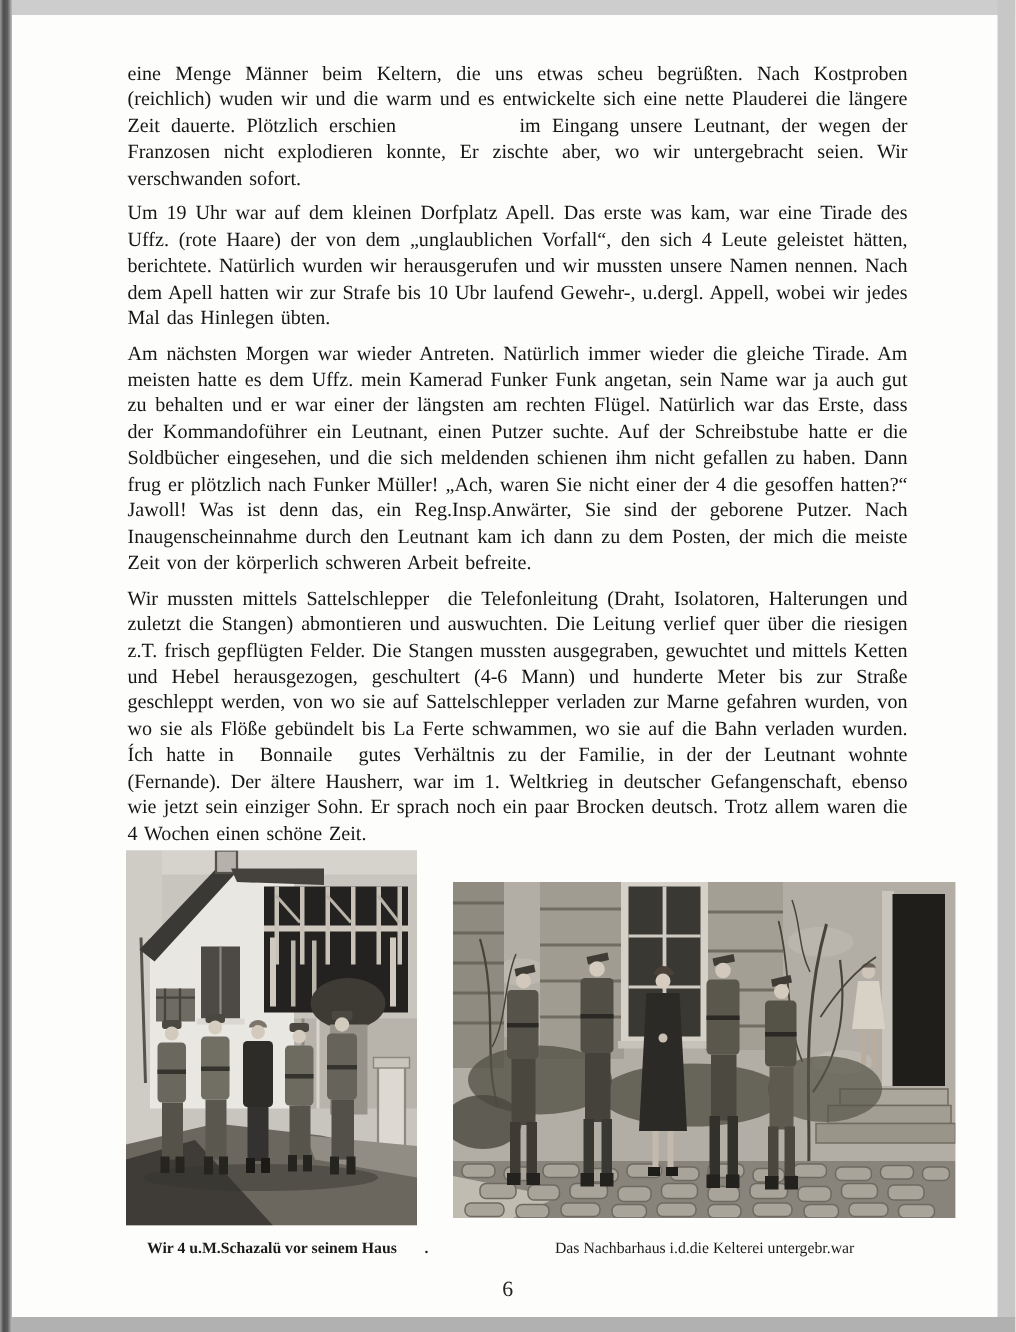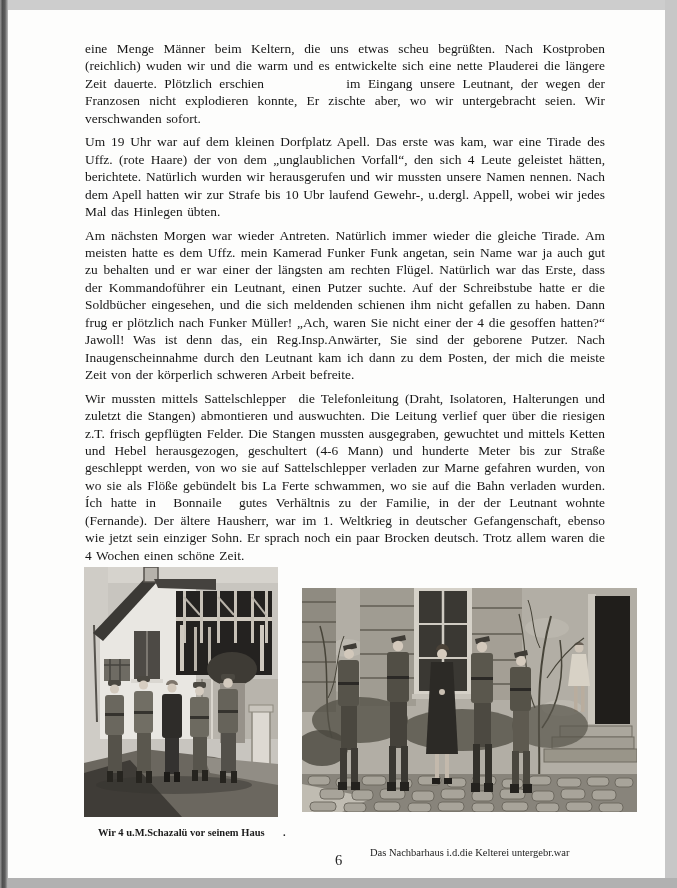--- a/index.html
+++ b/index.html
@@ -22,21 +22,21 @@
   }
 
   figure { margin:0; padding:0; }
   .photo { position:absolute; overflow:hidden; background:#c8c5bf; }
   .photo svg { display:block; width:100%; height:100%; }
   .photo-left  { left:84px;  top:567px; width:194px; height:250px; }
   .photo-right { left:302px; top:588px; width:335px; height:224px; }
 
   .caption { position:absolute; font-size:10.5px; line-height:13px; color:#1c1c1c; white-space:nowrap; }
   .caption-left  { left:98px;  top:826px;font-weight:bold; }
-  .caption-right { left:370px; top:826px;margin-top:20px; }
+  .caption-right { left:370px; top:826px; }
 
   .page-num { position:absolute; left:0; top:852px; width:677px; text-align:center;
               font-size:14.5px; color:#222; }
 </style>
 </head>
 <body>
 
 <div class="scan">
 
   <div class="edge edge-left"></div>

